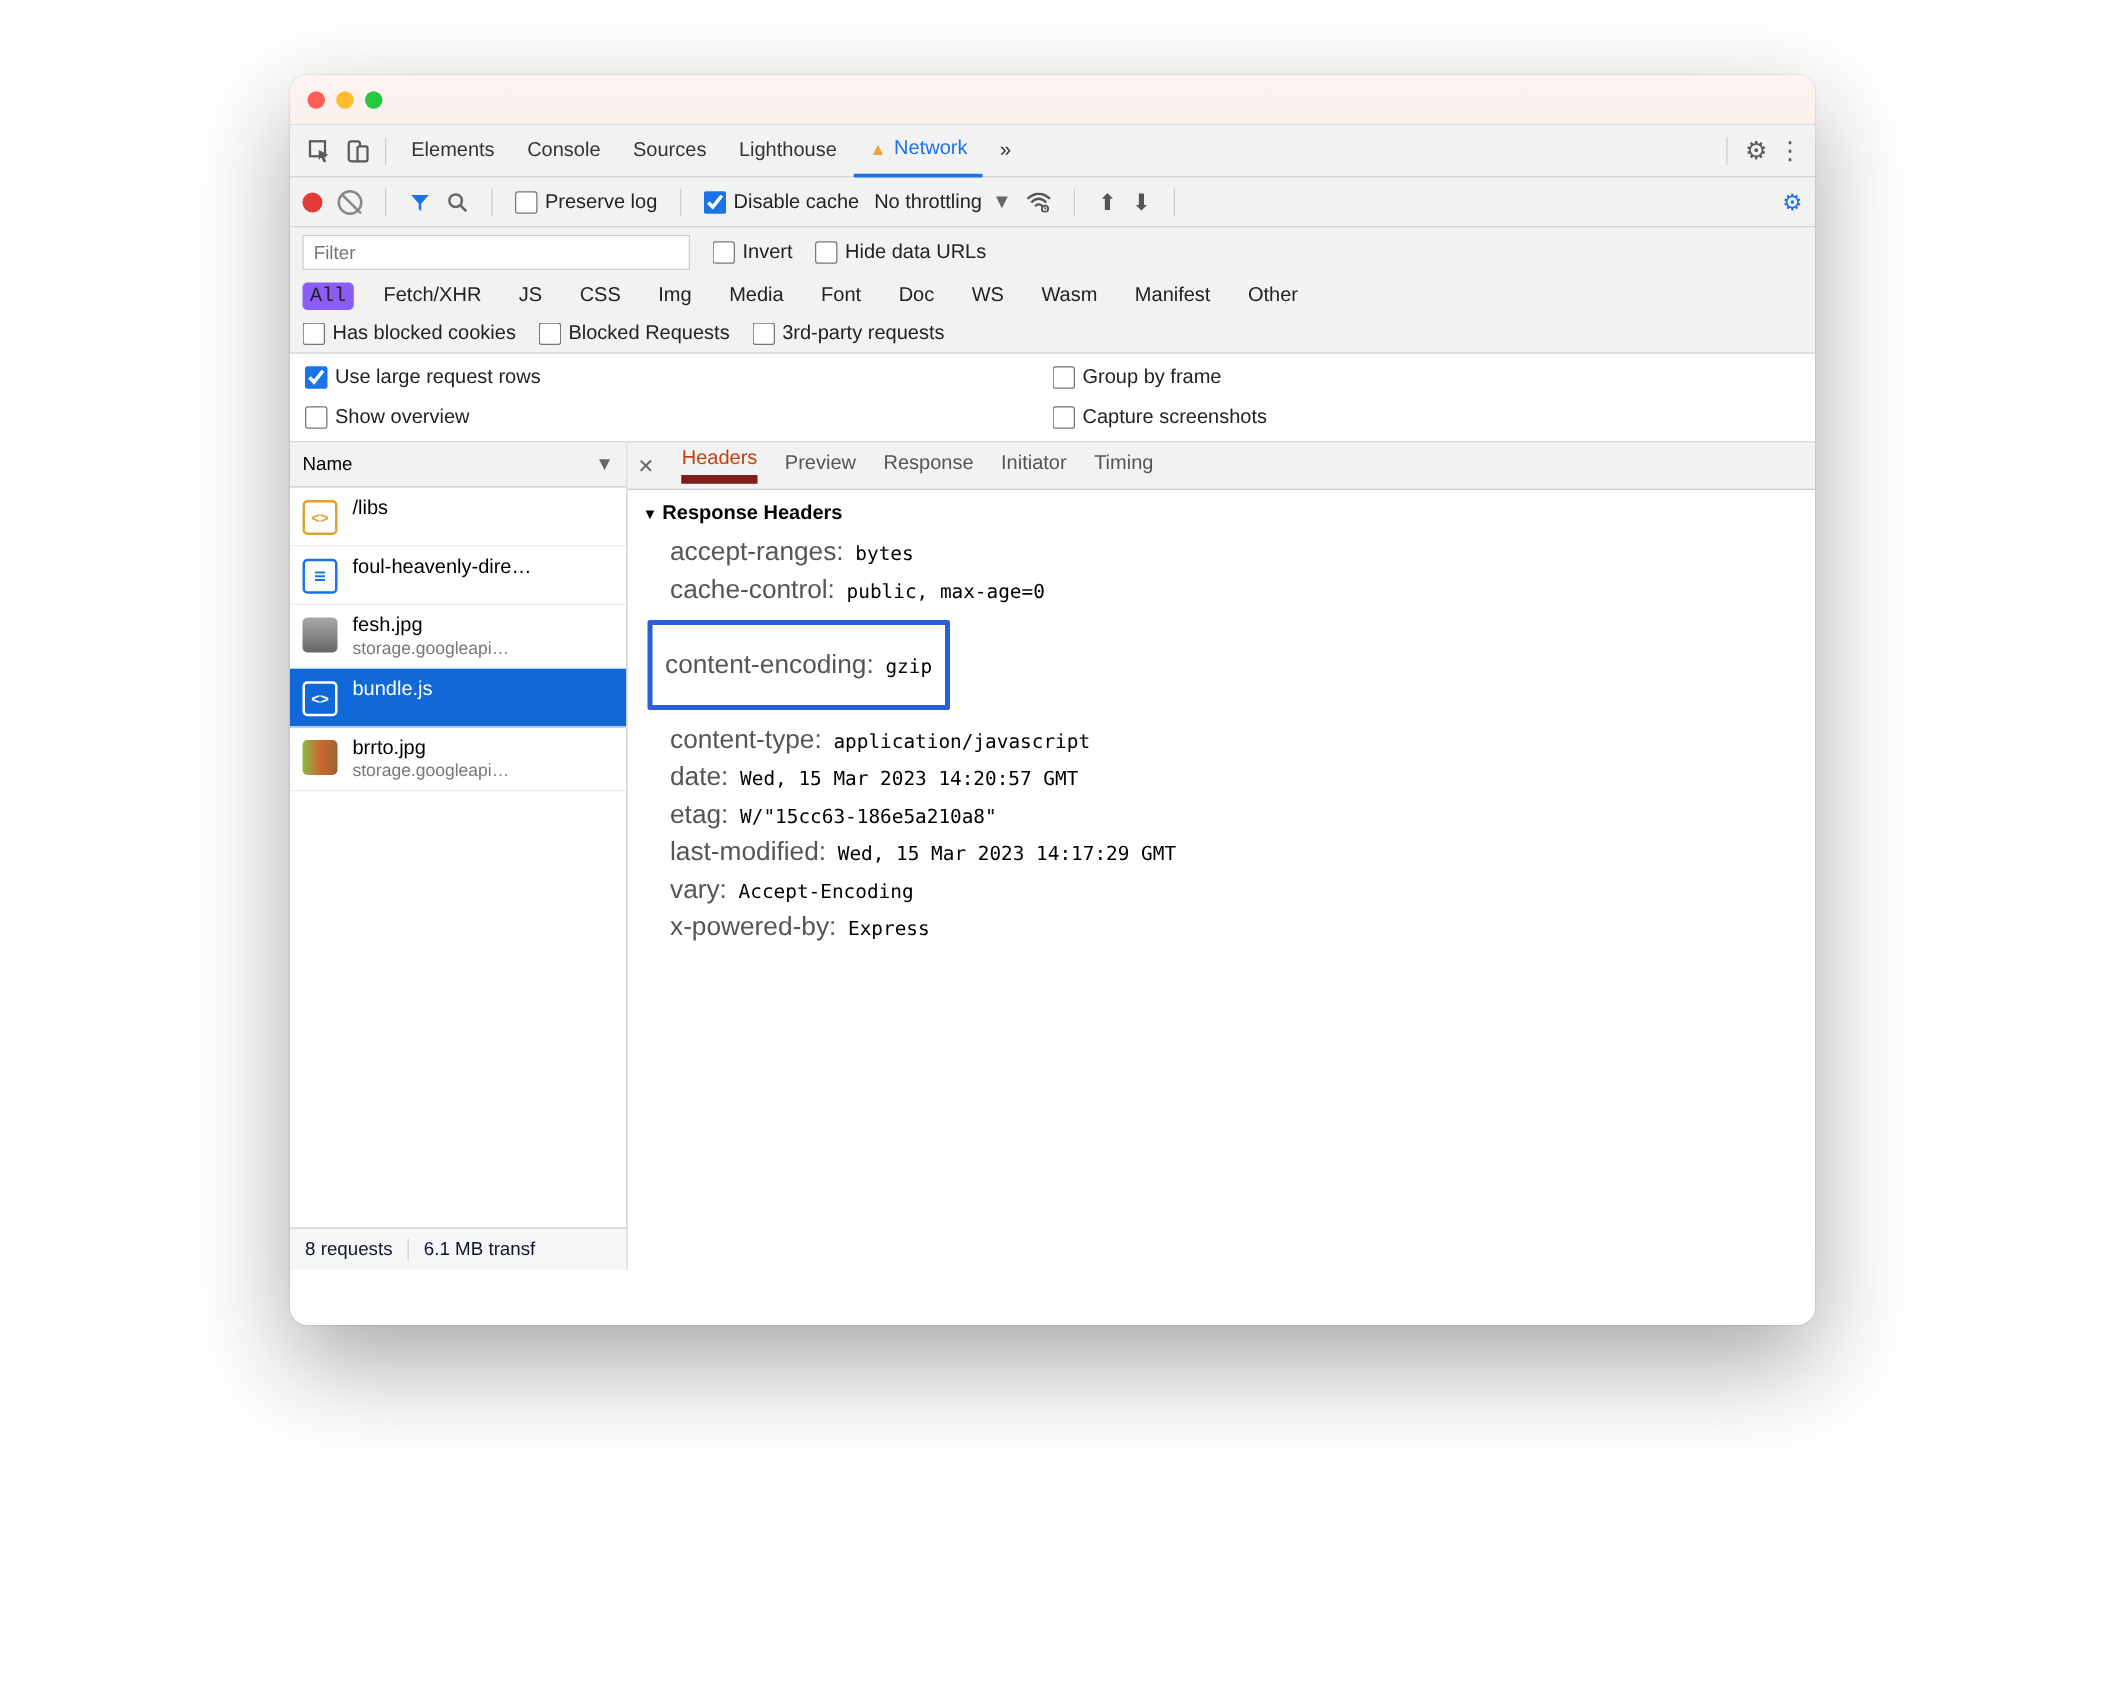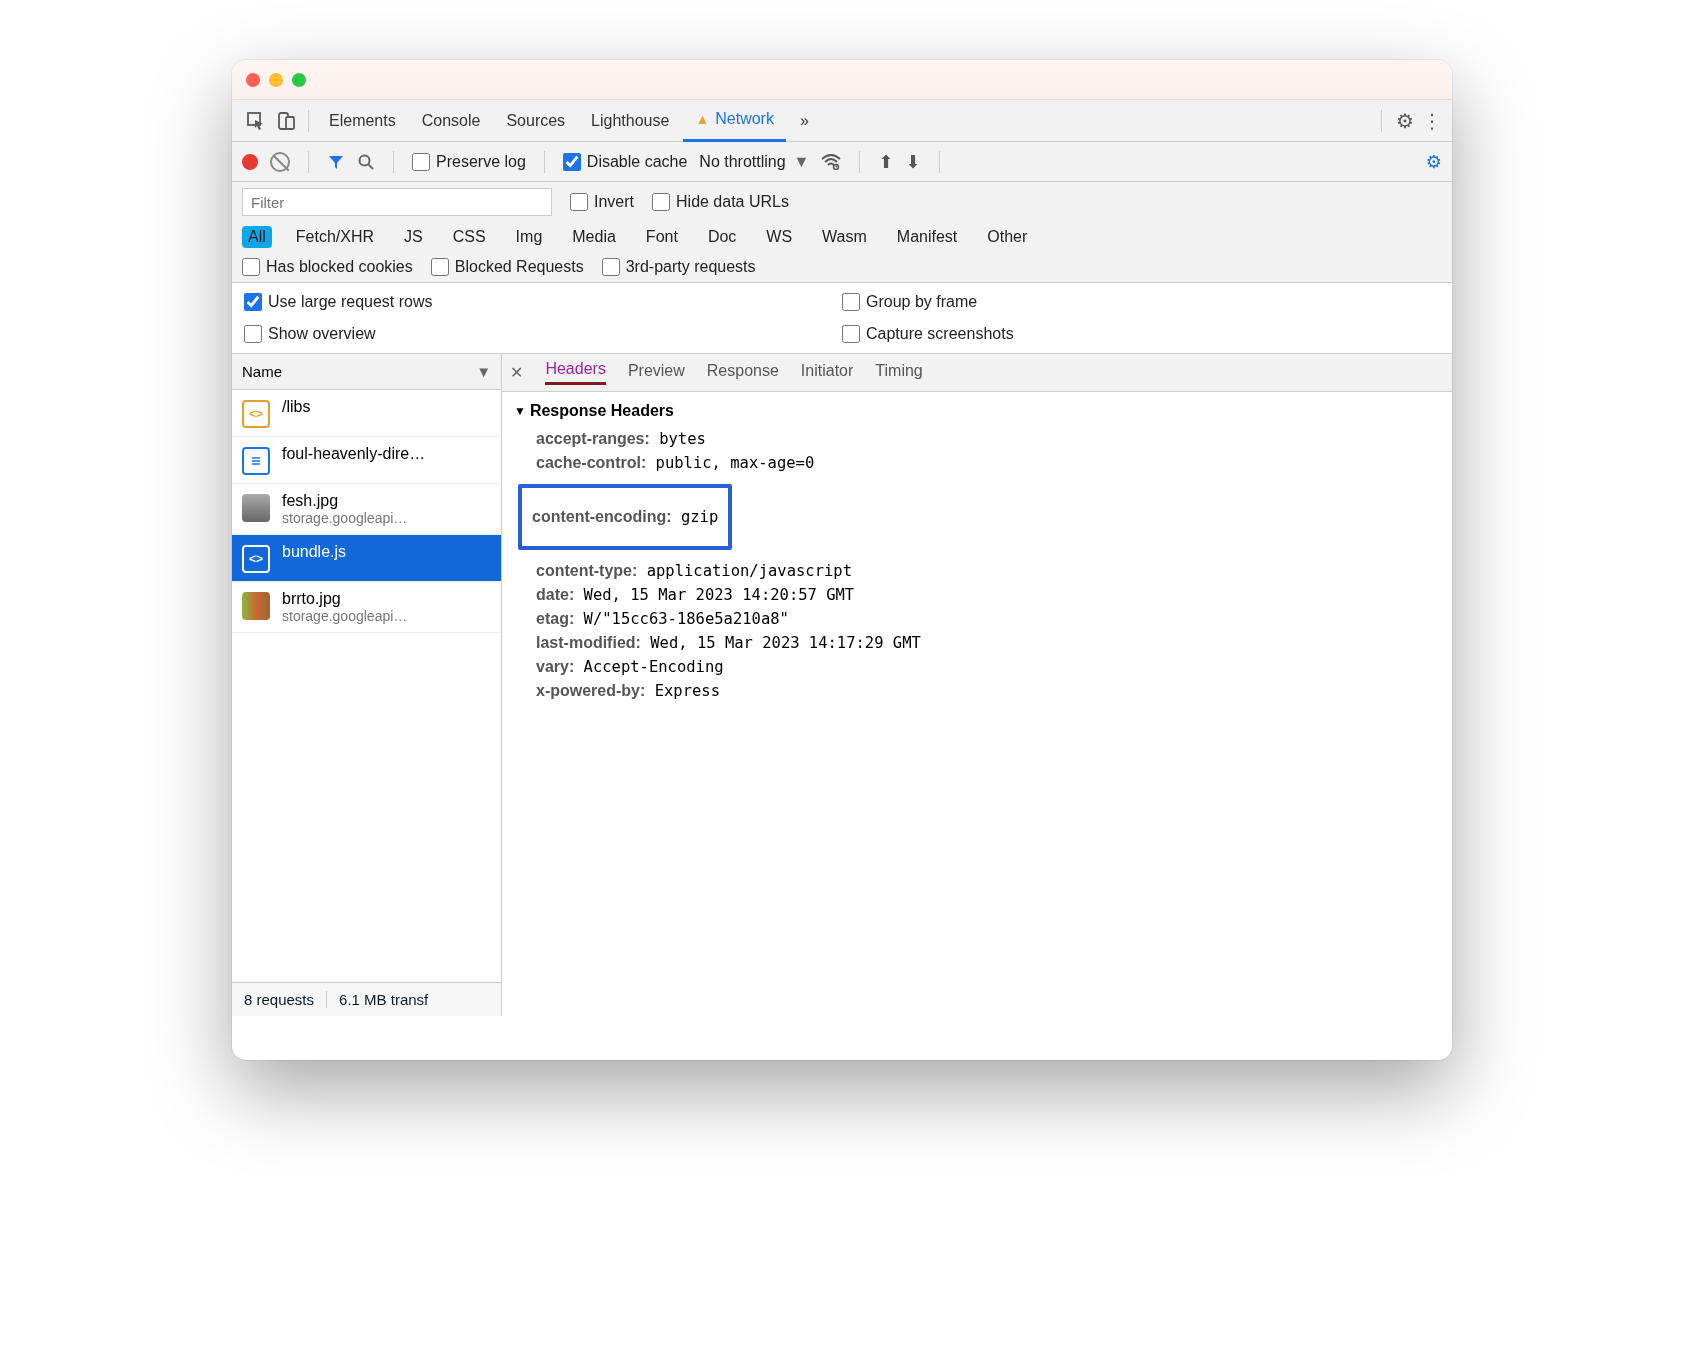--- a/index.html
+++ b/index.html
@@ -105,21 +105,21 @@
   .filterrow { display: flex; align-items: center; gap: 18px; flex-wrap: wrap; }
   .filter-input {
     width: 310px; height: 28px;
     border: 1px solid #ccc;
     background: #fff;
     padding: 0 8px;
     font-size: 15px;
     color: #888;
   }
   .type-chip { font-size: 16px; color: #222; padding: 2px 6px; border-radius: 4px; cursor: pointer; }
-  .type-chip.sel { background: #0ea5e9; }
+  .type-chip.sel { background: #8b5cf6; font-family: Liberation Mono, monospace; }
   .options-row {
     background: #fff;
     border-bottom: 1px solid #ccc;
     padding: 10px 12px;
     display: grid;
     grid-template-columns: 1fr 1fr;
     row-gap: 14px;
     font-size: 16px;
   }
   .panel-body {
@@ -187,29 +187,29 @@
     border-bottom: 1px solid #ccc;
     display: flex;
     align-items: center;
     padding: 0 8px;
     gap: 22px;
     font-size: 16px;
     color: #555;
   }
   .detail-tabs .x { font-size: 16px; color: #666; cursor: pointer; }
   .dtab { cursor: pointer; padding-bottom: 4px; }
-  .dtab.active { color: #a21caf; border-bottom: 3px solid #7f1d1d; }
+  .dtab.active { color: #c2410c; border-bottom: 7px solid #7f1d1d; }
   .headers-body {
     padding: 10px 12px;
     overflow: auto;
     font-size: 16px;
   }
   .section-title { font-weight: 700; font-size: 16px; display: flex; align-items: center; gap: 4px; margin-bottom: 10px; }
   .hdr-line { font-family: ui-monospace, Menlo, monospace; font-size: 15.5px; margin: 6px 0 6px 22px; }
-  .hdr-line .k { color: #555; font-weight: 700; font-family: -apple-system, sans-serif; font-size: 16px; }
+  .hdr-line .k { color: #555; font-weight: 400; font-family: -apple-system, sans-serif; font-size: 21px; }
   .hdr-line.highlight {
     border: 4px solid #2a5fd6;
     border-radius: 2px;
     padding: 20px 10px;
     display: inline-block;
     margin-left: 4px;
   }
   .tri { font-size: 12px; }
   svg { display: block; }
 </style>

